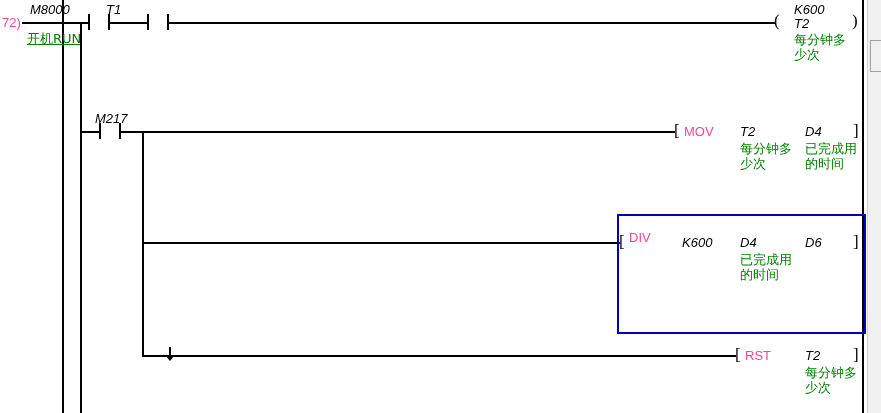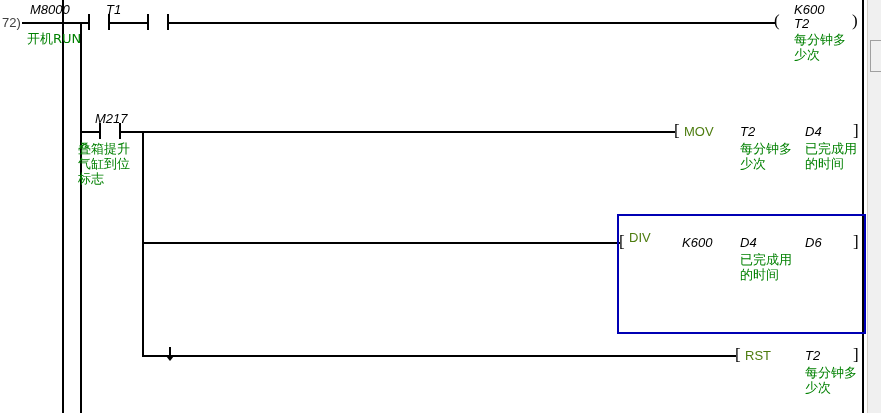--- a/index.html
+++ b/index.html
@@ -27,24 +27,24 @@
 
   
   .coil{position:absolute;font-size:17px;color:#000000;line-height:1;}
   .coil .p{position:absolute;top:0;font-family:"Liberation Serif","DejaVu Serif",serif;}
 
   
   .brkt{position:absolute;color:#000000;font-size:17px;line-height:1;
         font-family:"Liberation Serif","DejaVu Serif",serif;}
 
   .dev{position:absolute;color:#000000;font-size:13px;white-space:nowrap;line-height:14px;font-style:italic;}
-  .opc{position:absolute;color:#4d7c0f;font-size:13px;white-space:nowrap;line-height:14px;}
+  .opc{position:absolute;color:#ec4899;font-size:13px;white-space:nowrap;line-height:14px;}
   .cmt{position:absolute;color:#008000;font-size:13px;line-height:15px;
        font-family:"DejaVu Sans","Liberation Sans",sans-serif;white-space:pre-line;}
-  .stepno{position:absolute;color:#404040;font-size:13px;line-height:14px;}
+  .stepno{position:absolute;color:#ec4899;font-size:13px;line-height:14px;}
 
   
   .selbox{position:absolute;border:2px solid #0000b4;background:transparent;}
 
   
   .arrow{position:absolute;width:10px;height:14px;}
   .arrow .stem{position:absolute;left:4px;top:0;width:2px;height:11px;background:#000000;}
   .arrow .head{position:absolute;left:1px;top:9px;width:0;height:0;
                border-left:4px solid transparent;border-right:4px solid transparent;
                border-top:5px solid #000000;}
@@ -66,21 +66,21 @@
   <div class="hline" style="left:22px;top:22px;width:40px;"></div>
   <div class="hline" style="left:62px;top:22px;width:26px;"></div>
   <div class="hline" style="left:110px;top:22px;width:37px;"></div>
   <div class="hline" style="left:168px;top:22px;width:607px;"></div>
 
   <div class="contact" style="left:88px;top:14px;width:22px;">
     <span class="bar l"></span>
     <span class="bar r"></span>
   </div>
   <div class="dev" style="left:30px;top:3px;">M8000</div>
-  <div class="cmt" style="left:27px;top:31px;width:58px;">开机RUN</div>
+  <div class="cmt" style="left:27px;top:31px;width:58px;text-decoration:underline;">开机RUN</div>
 
   <div class="contact" style="left:147px;top:14px;width:22px;">
     <span class="bar l"></span>
     <span class="bar r"></span>
   </div>
   <div class="dev" style="left:106px;top:3px;">T1</div>
 
   <div class="coil" style="left:774px;top:13px;width:88px;height:20px;">
     <span class="p" style="left:0px;top:-1px;">(</span>
     <span class="p" style="left:78px;top:-1px;">)</span>
@@ -93,23 +93,20 @@
   <div class="vline" style="left:80px;top:22px;height:391px;"></div>
 
   <div class="hline" style="left:80px;top:131px;width:19px;"></div>
   <div class="hline" style="left:121px;top:131px;width:554px;"></div>
 
   <div class="contact" style="left:99px;top:123px;width:22px;">
     <span class="bar l"></span>
     <span class="bar r"></span>
   </div>
   <div class="dev" style="left:95px;top:112px;">M217</div>
-  <div class="cmt" style="left:78px;top:141px;width:62px;">叠箱提升
-气缸到位
-标志</div>
 
   <div class="vline" style="left:142px;top:131px;height:225px;"></div>
 
   <div class="hline" style="left:142px;top:242px;width:478px;"></div>
 
   <div class="hline" style="left:142px;top:355px;width:594px;"></div>
 
   <div class="arrow" style="left:165px;top:347px;">
     <span class="stem"></span>
     <span class="head"></span>

